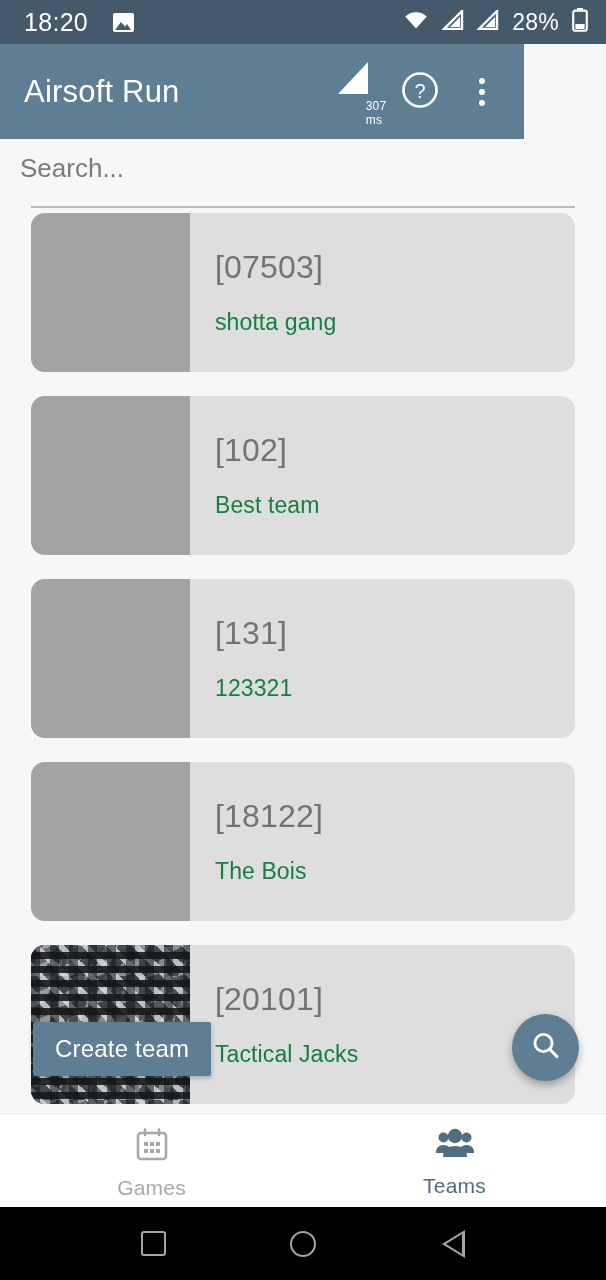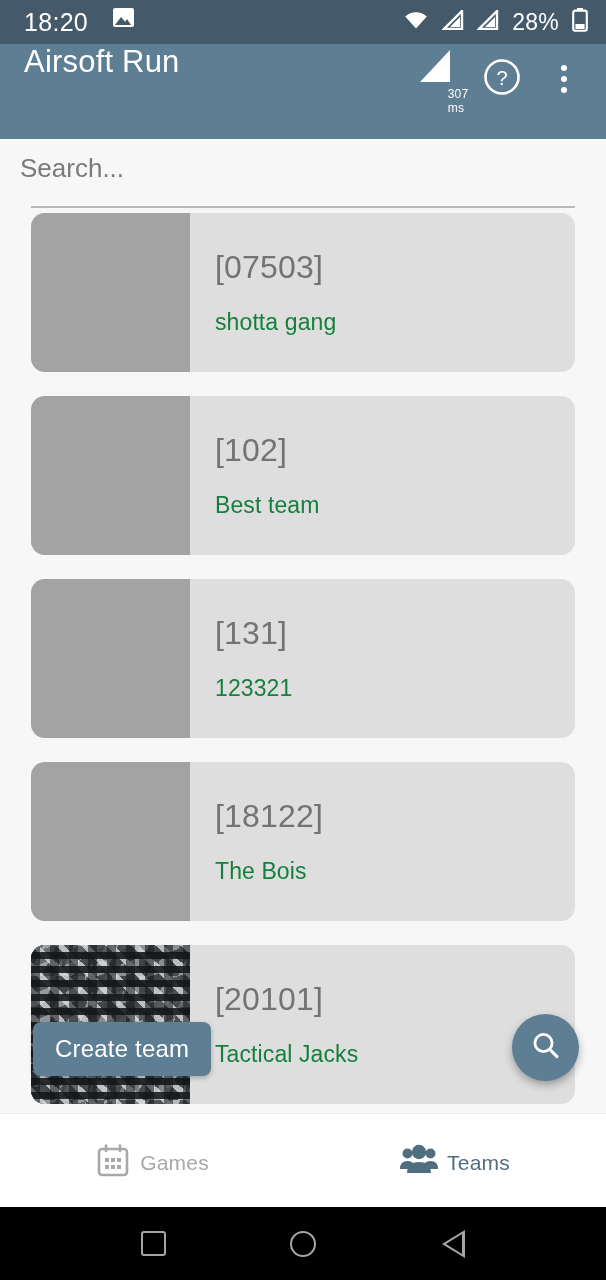--- a/index.html
+++ b/index.html
@@ -26,21 +26,21 @@
     top: 0; left: 0;
     width: 606px;
     height: 44px;
     background: #44596a;
     display: flex;
     align-items: center;
     justify-content: space-between;
     padding: 0 18px 0 24px;
     color: #ffffff;
   }
-  .sb-left { display: flex; align-items: flex-start; gap: 25px; }
+  .sb-left { display: flex; align-items: center; gap: 25px; }
   .sb-time { font-size: 25px; letter-spacing: 0.3px; color: #ffffff; }
   .sb-right { display: flex; align-items: center; gap: 13px; justify-content: space-between; }
   .sb-pct { font-size: 23px; color: #ffffff; letter-spacing: 0.2px; }
 
   .icon-photo {
     width: 21px; height: 19px;
     background: #ffffff;
     border-radius: 2px;
     position: relative;
     overflow: hidden;
@@ -61,25 +61,25 @@
     width: 0; height: 0;
     border-left: 4px solid transparent;
     border-right: 4px solid transparent;
     border-bottom: 6px solid #44596a;
   }
 
   
   #app-bar {
     position: absolute;
     top: 44px; left: 0;
-    width: 606px;
+    width: 524px;
     height: 95px;
     background: #5d7e93;
     display: flex;
-    align-items: flex-start;
+    align-items: center;
     padding: 0 14px 0 24px;
   }
   #app-title {
     flex: 1;
     font-size: 31px;
     color: #ffffff;
     letter-spacing: 0.2px;
   }
   .appbar-actions { display: flex; align-items: center; gap: 6px; }
 
@@ -192,21 +192,21 @@
     margin-top: 24px;
     letter-spacing: 0.1px;
   }
 
   
   #create-team-tooltip {
     position: absolute;
     left: 33px;
     top: 1022px;
     padding: 13px 22px;
-    border-radius: 8px;
+    border-radius: 2px;
     background: #5d7e93;
     color: #ffffff;
     font-size: 24px;
     letter-spacing: 0.2px;
     box-shadow: 0 2px 5px rgba(0,0,0,0.25);
     z-index: 40;
   }
 
   
   #fab-search {
@@ -232,21 +232,21 @@
     width: 606px;
     height: 94px;
     background: #ffffff;
     display: flex;
     border-top: 1px solid #ececec;
     z-index: 50;
   }
   .nav-item {
     flex: 1;
     display: flex;
-    flex-direction: row;
+    flex-direction: column;
     align-items: center;
     justify-content: center;
     gap: 8px;
     padding-top: 4px;
   }
   .nav-label { font-size: 21px; letter-spacing: 0.2px; }
   .nav-item.inactive .nav-label { color: #a8a8a8; }
   .nav-item.active .nav-label { color: #516e80; }
 
   

